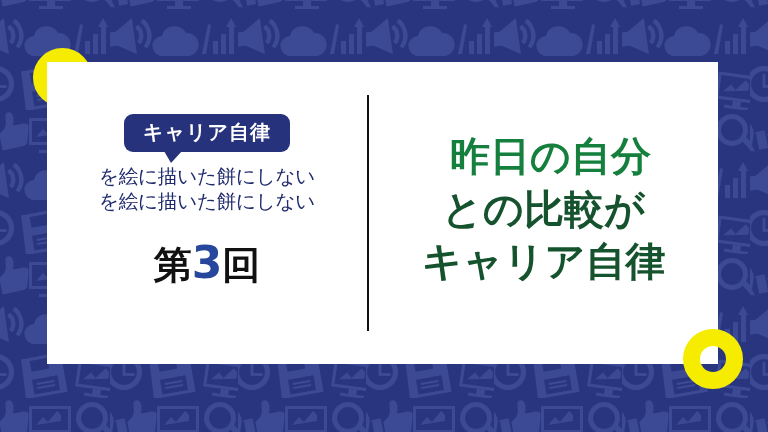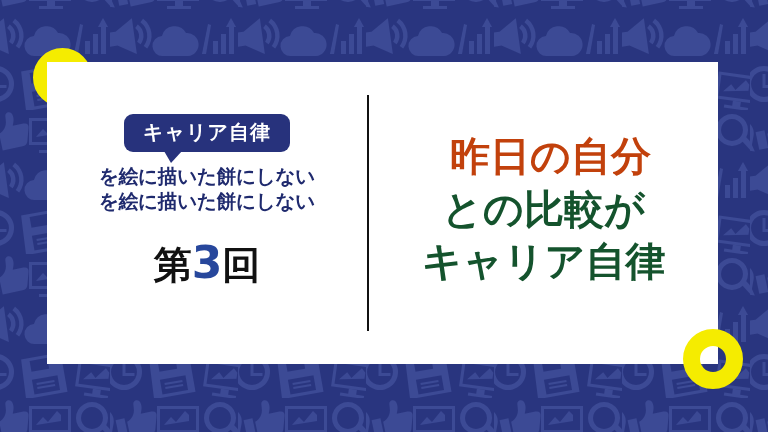--- a/index.html
+++ b/index.html
@@ -41,21 +41,21 @@
     white-space:nowrap;
     font-family:"DejaVu Sans","Liberation Sans",sans-serif;
   }
   #badge-tail{
     position:absolute;left:40px;bottom:-11px;width:0;height:0;
     border-left:7px solid transparent;border-right:11px solid transparent;
     border-top:12px solid #27327c;
   }
   #subtitle{
     margin-top:13px;color:#1f2a6e;text-align:center;
-    font-size:19.5px;font-weight:bold;line-height:1.28;letter-spacing:-0.2px;
+    font-size:19.5px;font-weight:normal;line-height:1.28;letter-spacing:-0.2px;
     font-family:"DejaVu Sans","Liberation Sans",sans-serif;
     white-space:nowrap;
   }
   #issue{
     margin-top:26px;
     font-size:38px;font-weight:bold;line-height:1;
     color:#111111;
     font-family:"DejaVu Sans","Liberation Sans",sans-serif;
   }
   #issue .num{color:#27479c;font-size:44px;}
@@ -64,21 +64,21 @@
   #right-col{
     position:absolute;left:322px;top:0px;width:349px;height:302px;
     display:flex;flex-direction:column;align-items:center;justify-content:center;
     box-sizing:border-box;padding-bottom:8px;
   }
   .head-line{
     font-size:40px;font-weight:bold;line-height:1.32;letter-spacing:0px;
     text-align:center;white-space:nowrap;
     font-family:"DejaVu Sans","Liberation Sans",sans-serif;
   }
-  .head-line.blue{color:#c2410c;margin-left:14px;}
+  .head-line.blue{color:#15803d;margin-left:14px;}
   .head-line.black{color:#14532d;}
 </style>
 </head>
 <body>
 
 <div id="stage">
 
   <svg id="pattern" viewBox="0 0 768 432" xmlns="http://www.w3.org/2000/svg" aria-hidden="true">
     <defs>
       <g id="ico-thumb">

